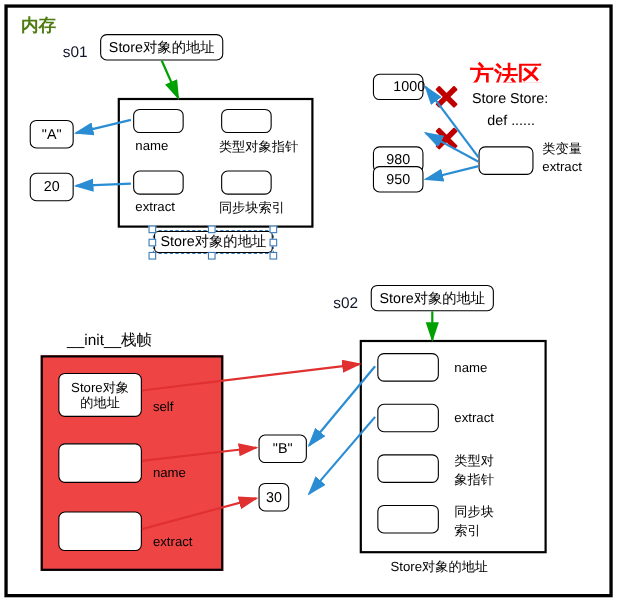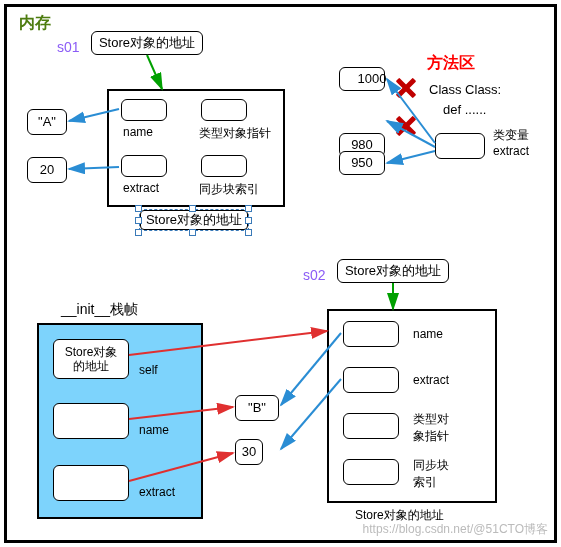--- a/index.html
+++ b/index.html
@@ -22,21 +22,21 @@
   .heap-label {
     position: absolute;
     left: 12px; top: 6px;
     color: #4d7c0f;
     font-size: 16px;
     font-weight: bold;
   }
   .s-label {
     position: absolute;
     font-size: 14px;
-    color: #8b5cf6;
+    color: #0f172a;
   }
   .box {
     position: absolute;
     border: 1.5px solid #000;
     border-radius: 6px;
     background: #fff;
     font-size: 13px;
     display: flex;
     align-items: center;
     justify-content: center;
@@ -44,21 +44,21 @@
     line-height: 1.2;
   }
   .obj-frame {
     position: absolute;
     border: 2px solid #000;
     background: #fff;
   }
   .init-frame {
     position: absolute;
     border: 2px solid #000;
-    background: #7dd3fc;
+    background: #ef4444;
   }
   .s02-frame {
     position: absolute;
     border: 2px solid #000;
     background: #fff;
   }
   .field-label {
     position: absolute;
     font-size: 12px;
     color: #000;
@@ -74,21 +74,21 @@
     width: 24px; height: 5px;
     background: #c00000;
     border-radius: 1px;
   }
   .redcross::before { transform: translate(-50%,-50%) rotate(45deg); }
   .redcross::after  { transform: translate(-50%,-50%) rotate(-45deg); }
   .method-area-label {
     position: absolute;
     color: #ff0000;
     font-weight: bold;
-    font-size: 16px;
+    font-size: 22px;
   }
   .class-text {
     position: absolute;
     font-size: 13px;
     color: #000;
     line-height: 1.4;
   }
   .watermark {
     position: absolute;
     right: 6px;
@@ -150,21 +150,21 @@
   <div class="sel-handle" style="left:238px; top:210px;"></div>
 
   <div class="method-area-label" style="left:420px; top:46px;">方法区</div>
   <div class="box" style="left:332px; top:60px; width:46px; height:24px;padding-left:20px;">1000</div>
   <div class="box" style="left:332px; top:102px; width:46px; height:24px;margin-top:24px;">980</div>
   <div class="box" style="left:332px; top:144px; width:46px; height:24px;">950</div>
   <div class="redcross" style="left:388px; top:70px;"></div>
   <div class="redcross" style="left:388px; top:108px;"></div>
 
   <div class="obj-frame" style="left:414px; top:68px; width:122px; height:108px; border-width:0;">
-    <div class="class-text" style="left:8px; top:6px;">Class Class:</div>
+    <div class="class-text" style="left:8px; top:6px;">Store Store:</div>
     <div class="class-text" style="left:22px; top:26px;">def ......</div>
     <div class="box" style="left:14px; top:58px; width:50px; height:26px; position:absolute;"></div>
     <div class="field-label" style="left:72px; top:52px; white-space:pre-line;">类变量
 extract</div>
   </div>
 
   <div class="s-label" style="left:296px; top:260px;">s02</div>
   <div class="box" style="left:330px; top:252px; width:112px; height:24px;">Store对象的地址</div>
 
   <div class="s02-frame" style="left:320px; top:302px; width:170px; height:194px;">
@@ -224,14 +224,13 @@
 
     <line x1="122" y1="412" x2="226" y2="400" stroke="#e03030" stroke-width="2" marker-end="url(#ah-red)"></line>
 
     <line x1="122" y1="474" x2="226" y2="446" stroke="#e03030" stroke-width="2" marker-end="url(#ah-red)"></line>
 
     <line x1="334" y1="326" x2="274" y2="398" stroke="#2a8dd4" stroke-width="2" marker-end="url(#ah-blue)"></line>
 
     <line x1="334" y1="372" x2="274" y2="442" stroke="#2a8dd4" stroke-width="2" marker-end="url(#ah-blue)"></line>
   </svg>
 
-  <div class="watermark">https://blog.csdn.net/@51CTO博客</div>
 </div>
 
 </body></html>

